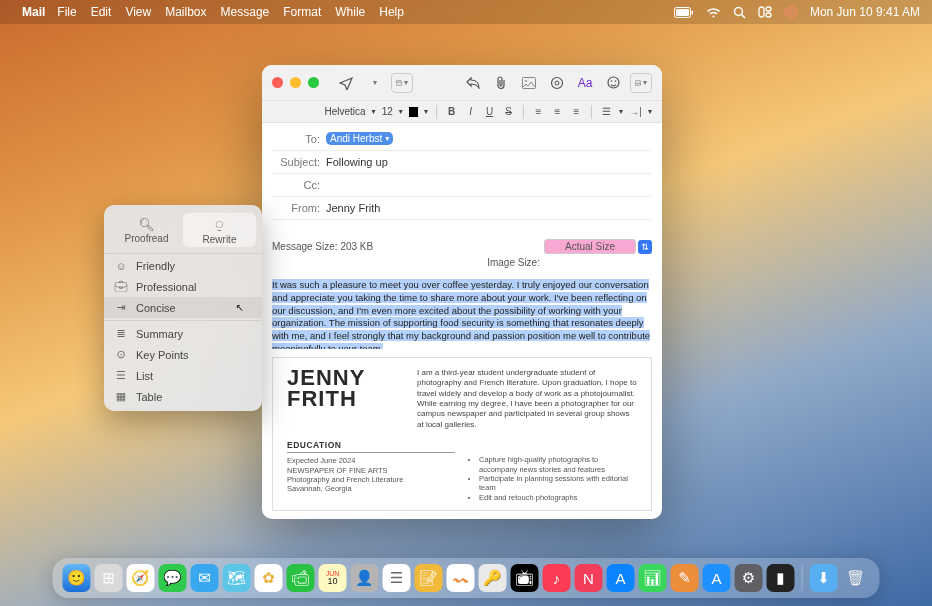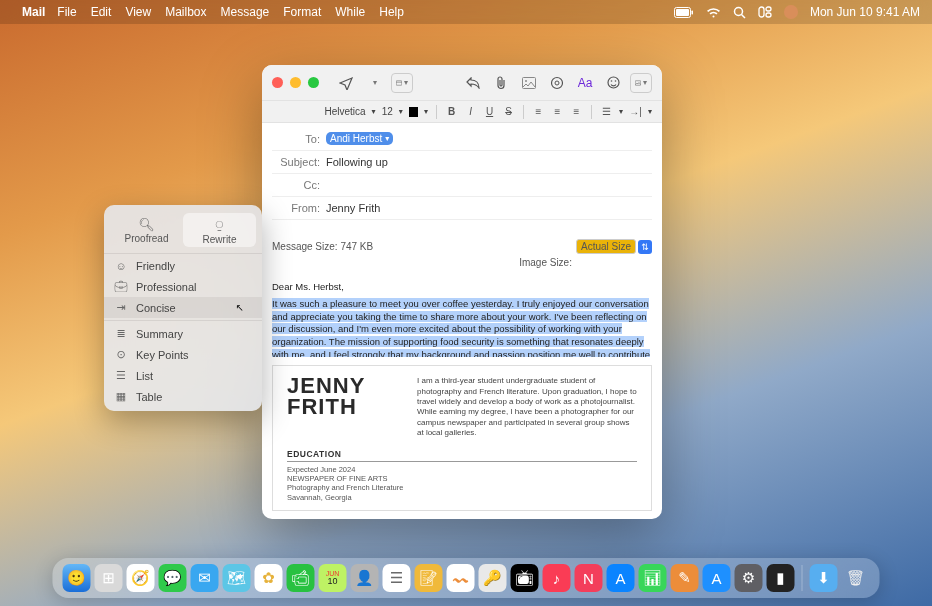--- a/index.html
+++ b/index.html
@@ -37,21 +37,21 @@
 
 
 .headers { padding: 4px 10px 0; font-size: 11px; color: #333; }
 .hrow { display: flex; align-items: center; padding: 5px 0; border-bottom: 1px solid #eee; }
 .hrow .label { width: 54px; color: #777; text-align: right; padding-right: 6px; }
 .hrow .value { flex: 1; }
 .token { background: #4f8eea; color: #fff; border-radius: 5px; padding: 1px 4px; font-size: 10px; display: inline-flex; align-items: center; }
 .token::after { content: "▾"; font-size: 8px; margin-left: 3px; }
 .sizerow { display: flex; align-items: center; padding: 5px 0; font-size: 10px; color: #555; }
 .sizerow .isz { margin-left: auto; margin-top: 32px; }
-.sizerow .imgselect { border: 1px solid #ccc; border-radius: 3px; padding: 1px 4px; margin-left: 4px; background: #eab308; }
+.sizerow .imgselect { border: 1px solid #ccc; border-radius: 3px; padding: 1px 20px; margin-left: 4px; background: #f9a8d4; }
 .sizerow .arrow { background: #3478f6; color: #fff; border-radius: 3px; width: 14px; height: 14px; display: inline-flex; align-items: center; justify-content: center; font-size: 9px; margin-left: 2px; }
 
 
 .body { flex: 1; overflow: hidden; padding: 6px 10px; font-size: 9.5px; line-height: 1.35; color: #222; }
 .body .greet { margin: 2px 0 4px; }
 .body .para { margin-bottom: 7px; }
 .body .sel-para { background: #b3d1fb; display: inline; }
 
 
 .attach { margin: 8px 10px; border: 1px solid #ddd; background: #fff; padding: 10px 14px 8px; font-size: 8px; color: #333; }
@@ -228,45 +228,52 @@
     <div class="hrow">
       <span class="label">Cc:</span>
       <span class="value"></span>
     </div>
     <div class="hrow">
       <span class="label">From:</span>
       <span class="value">Jenny Frith</span>
     </div>
     <div class="sizerow">
       <span>Message Size:</span>&nbsp;
-      <span>747 KB</span>
+      <span>203 KB</span>
       <span class="isz">Image Size:</span>
       <span class="imgselect">Actual Size</span>
       <span class="arrow">⇅</span>
     </div>
   </div>
 
   <div class="body">
-    <div class="greet">Dear Ms. Herbst,</div>
     <div class="para"><span class="sel-para">It was such a pleasure to meet you over coffee yesterday. I truly enjoyed our conversation and appreciate you taking the time to share more about your work. I've been reflecting on our discussion, and I'm even more excited about the possibility of working with your organization. The mission of supporting food security is something that resonates deeply with me, and I feel strongly that my background and passion position me well to contribute meaningfully to your team.</span></div>
 
   </div>
 
   <div class="attach">
     <div class="brand-row">
       <div class="brand"><span>JENNY FRITH</span></div>
       <div class="intro">I am a third-year student undergraduate student of photography and French literature. Upon graduation, I hope to travel widely and develop a body of work as a photojournalist. While earning my degree, I have been a photographer for our campus newspaper and participated in several group shows at local galleries.</div>
     </div>
     <div class="cols">
       <div class="col">
         <h4>EDUCATION</h4>
         <div class="line">Expected June 2024</div>
         <div class="line">NEWSPAPER OF FINE ARTS</div>
         <div class="line">Photography and French Literature</div>
         <div class="line">Savannah, Georgia</div>
+      </div>
+      <div class="col">
+        <h4 style="border:none">&nbsp;</h4>
+        <ul>
+          <li>Capture high-quality photographs to accompany news stories and features</li>
+          <li>Participate in planning sessions with editorial team</li>
+          <li>Edit and retouch photographs</li>
+        </ul>
       </div>
     </div>
   </div>
 </div>
 
 <div class="panel">
   <div class="tabs">
     <div class="tab">
       <span class="ticon">🔍︎</span>
       <span class="tlabel">Proofread</span>
@@ -312,21 +319,21 @@
 
 <div class="dock">
   <span class="dicon" style="background:linear-gradient(#63b7f7,#1a6ed8)">🙂</span>
   <span class="dicon" style="background:#d9d9d9">⊞</span>
   <span class="dicon" style="background:#fff;color:#1573e6">🧭</span>
   <span class="dicon" style="background:#2fc94b">💬</span>
   <span class="dicon" style="background:#39a7f0">✉︎</span>
   <span class="dicon" style="background:#5cc6e6">🗺︎</span>
   <span class="dicon" style="background:#fff;color:#e6b23c">✿</span>
   <span class="dicon" style="background:#28c141">📹︎</span>
-  <span class="dicon" style="background:#bef264;color:#222;font-size:9px;flex-direction:column;line-height:1"><span style="color:#ef3b2f;font-size:7px">JUN</span>10</span>
+  <span class="dicon" style="background:#fef9c3;color:#222;font-size:9px;flex-direction:column;line-height:1"><span style="color:#ef3b2f;font-size:7px">JUN</span>10</span>
   <span class="dicon" style="background:#b4b4b4">👤</span>
   <span class="dicon" style="background:#fff;color:#6a6a6a">☰</span>
   <span class="dicon" style="background:#f0b93a">📝︎</span>
   <span class="dicon" style="background:#fff;color:#ec8d3a">〰</span>
   <span class="dicon" style="background:#e9e9e9;color:#777">🔑</span>
   <span class="dicon" style="background:#000">📺︎</span>
   <span class="dicon" style="background:#fa3c55">♪</span>
   <span class="dicon" style="background:#f33e5b">N</span>
   <span class="dicon" style="background:#0a84ff">А</span>
   <span class="dicon" style="background:#38d65a">📊︎</span>

